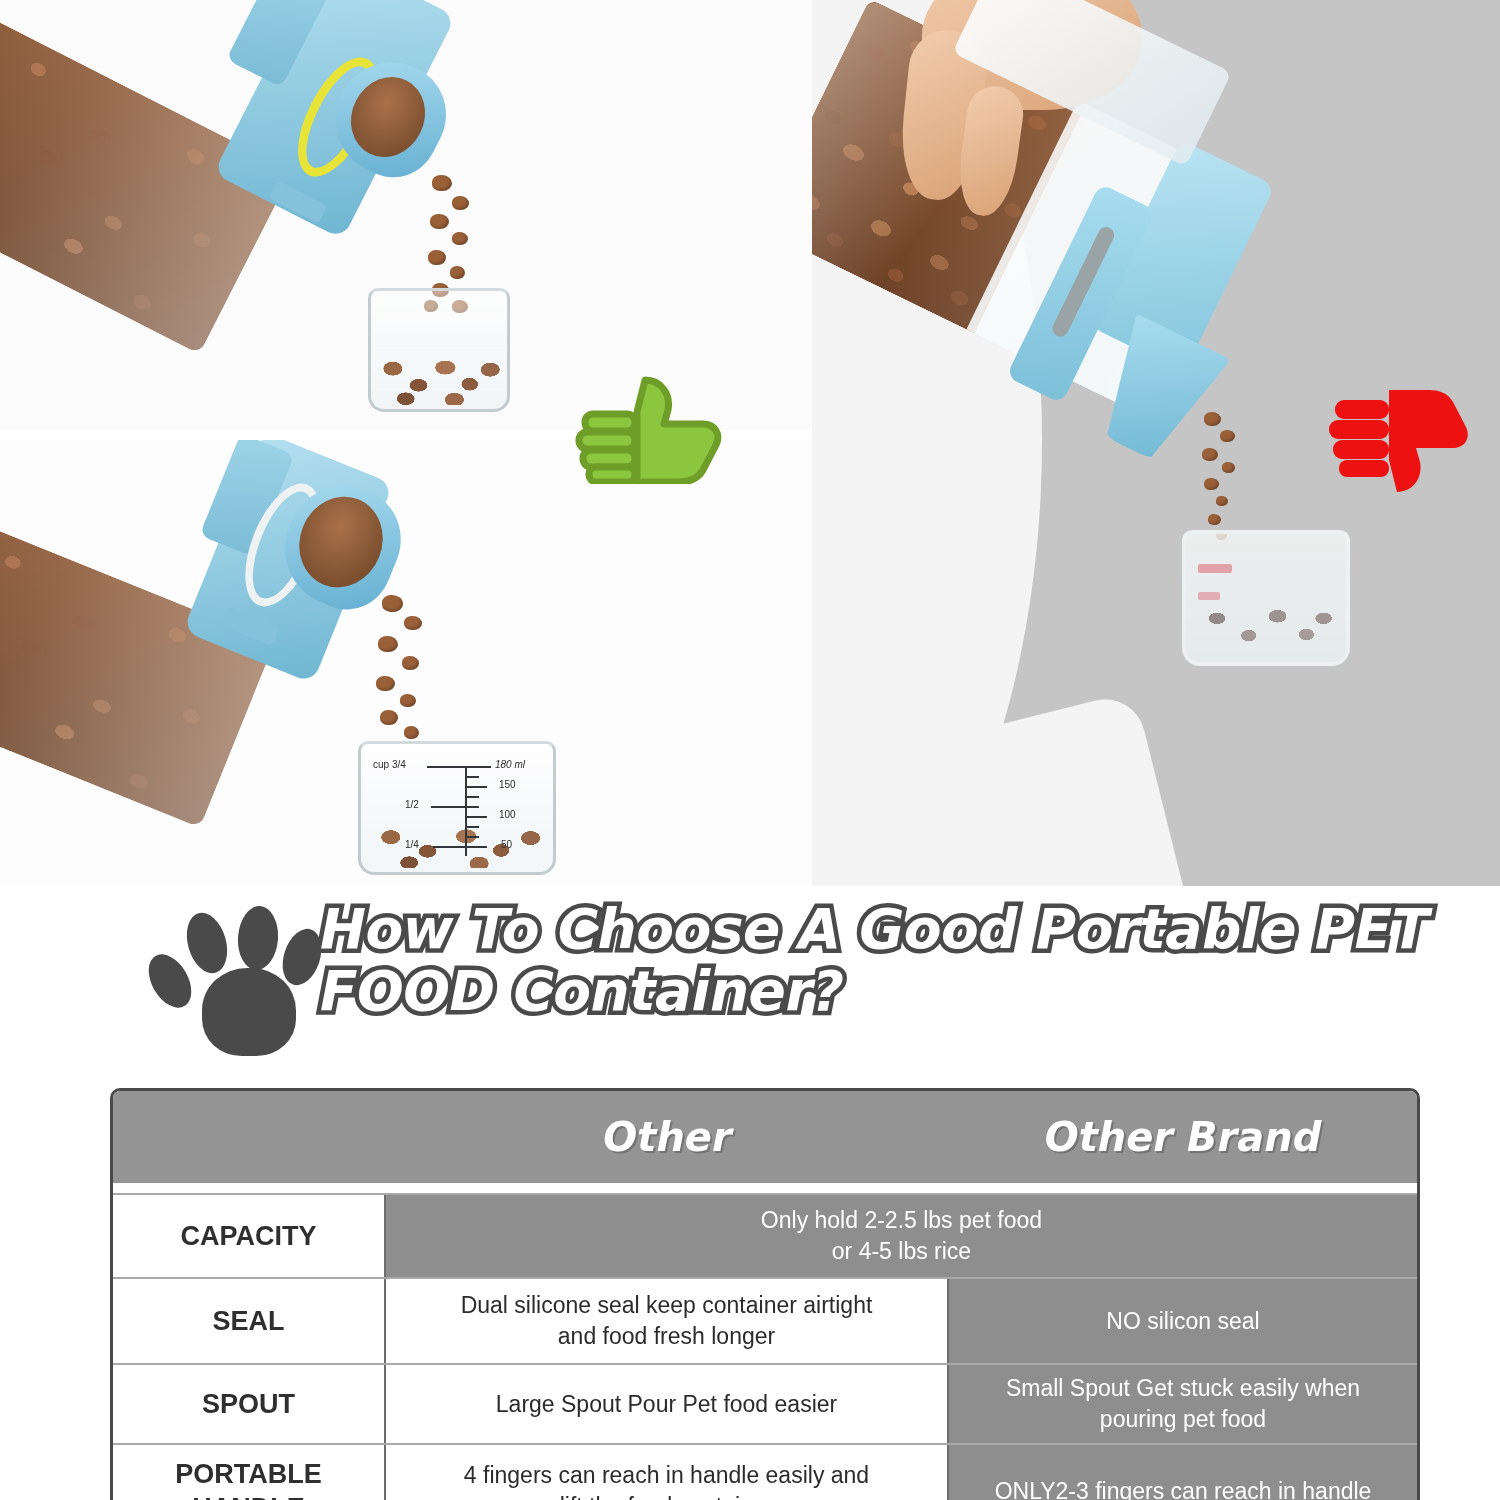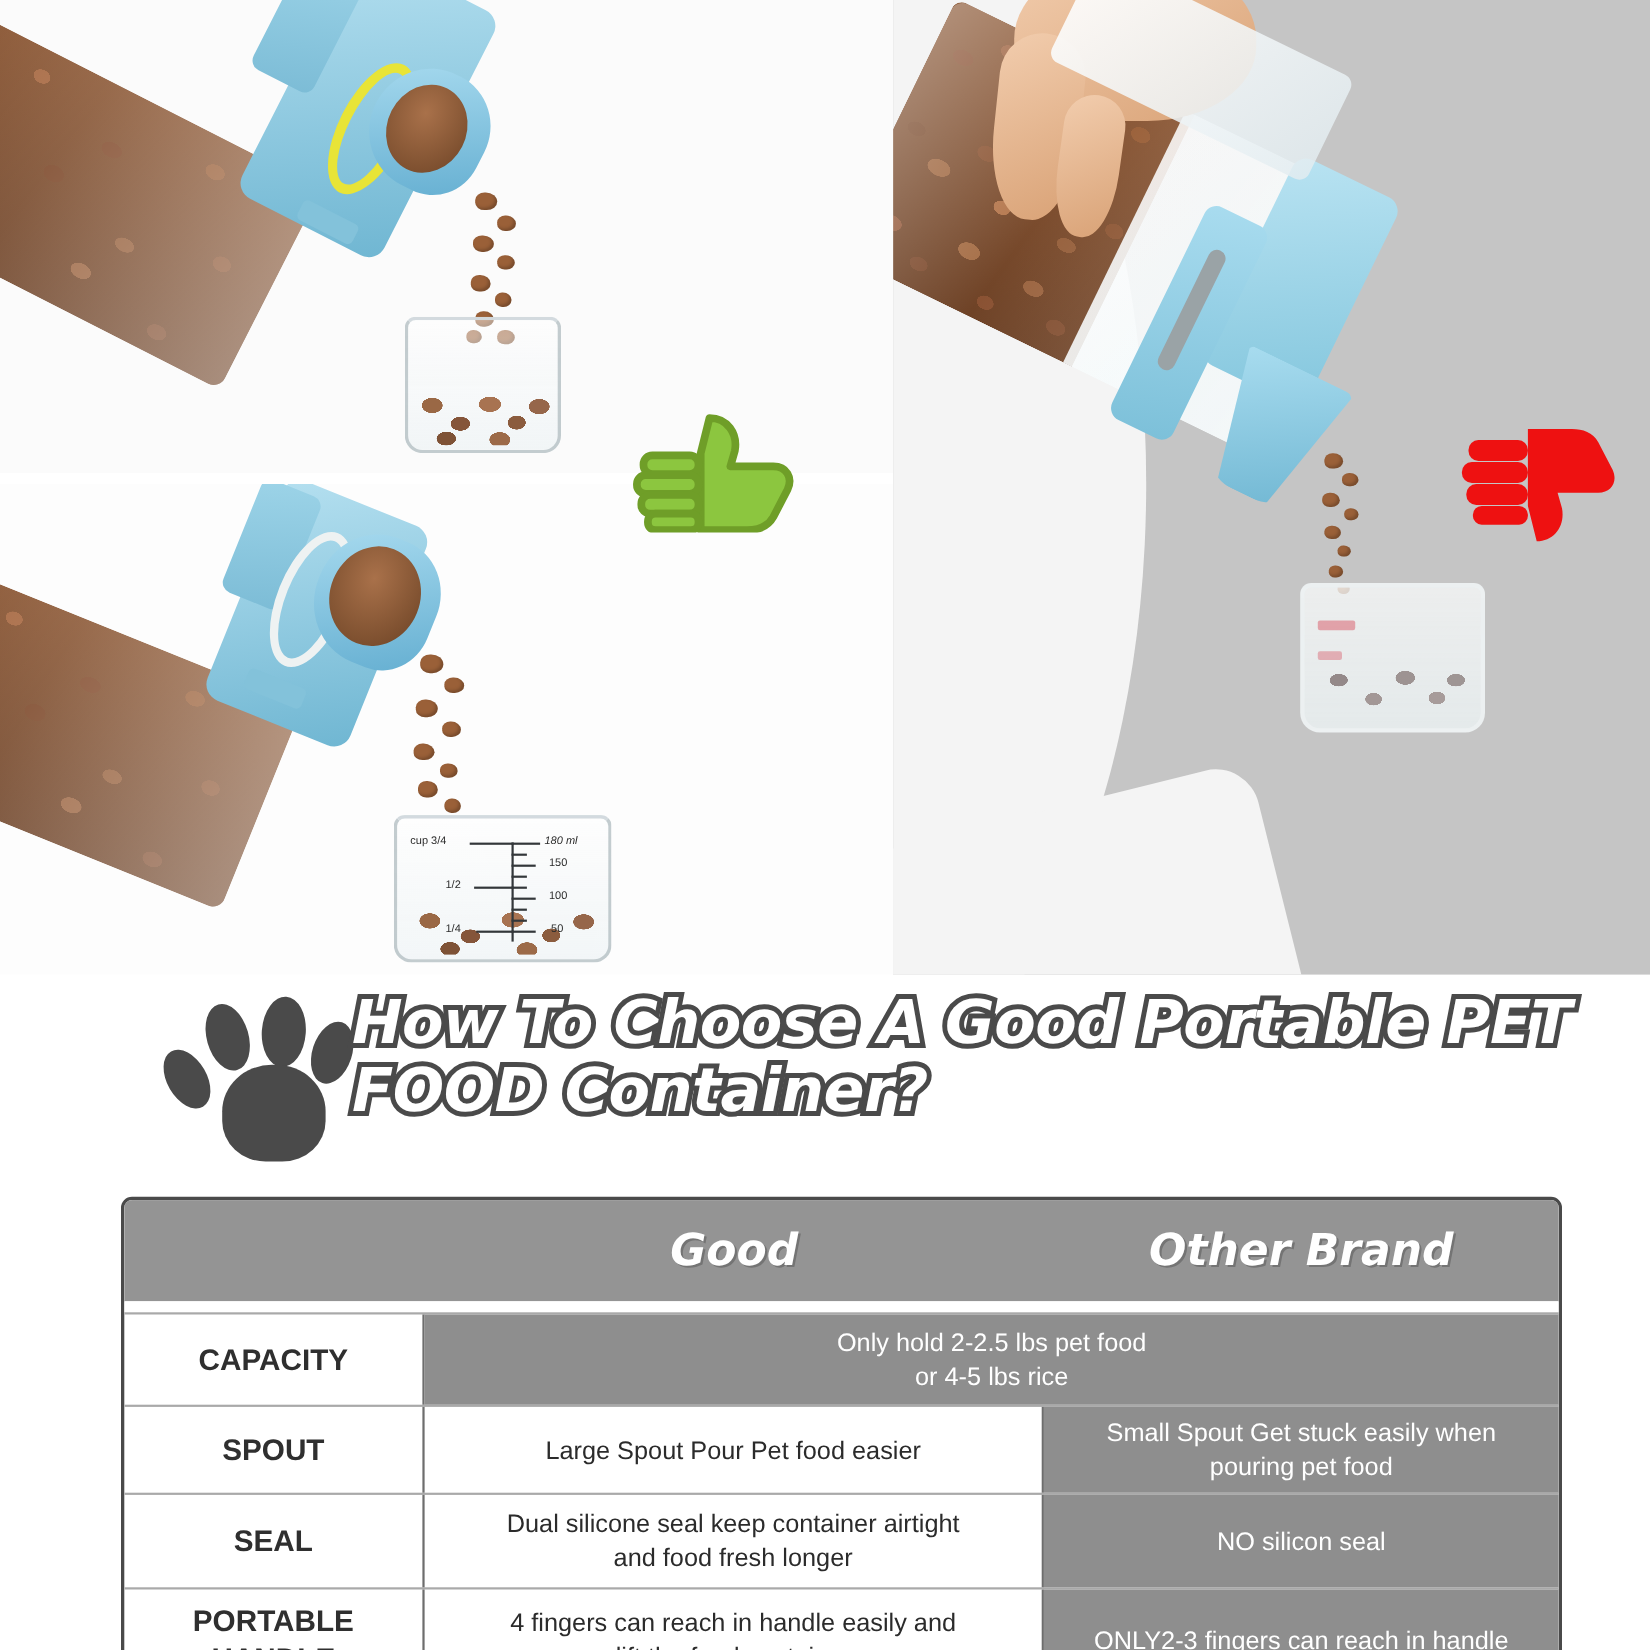--- a/index.html
+++ b/index.html
@@ -346,45 +346,45 @@
       <div>How To Choose A Good Portable PET</div>
       <div>FOOD Container?</div>
     </div>
   </div>
 
   <div class="tbl">
 
     <div class="thead">
       <div class="c1"></div>
       <div class="c2">
-        <span class="thead-txt">Good</span>
+        <span class="thead-txt">Other</span>
       </div>
       <div class="c3">
         <span class="thead-txt">Other Brand</span>
       </div>
     </div>
     <div class="gapline"></div>
 
     <div class="trow r1">
       <div class="cellA">CAPACITY</div>
       <div class="cellC">Only hold 2-2.5 lbs pet food<br>or 4-5 lbs rice</div>
+    </div>
+
+    <div class="trow r3">
+      <div class="cellA">SEAL</div>
+      <div class="cellB">Dual silicone seal keep container airtight<br>and food fresh longer</div>
+      <div class="cellC">NO silicon seal</div>
     </div>
 
     <div class="trow r2">
       <div class="cellA">SPOUT</div>
       <div class="cellB">Large Spout Pour Pet food easier</div>
       <div class="cellC">Small Spout Get stuck easily when<br>pouring pet food</div>
     </div>
 
-    <div class="trow r3">
-      <div class="cellA">SEAL</div>
-      <div class="cellB">Dual silicone seal keep container airtight<br>and food fresh longer</div>
-      <div class="cellC">NO silicon seal</div>
-    </div>
-
     <div class="trow r4">
       <div class="cellA">PORTABLE<br>HANDLE</div>
       <div class="cellB">4 fingers can reach in handle easily and<br>lift the food container</div>
       <div class="cellC">ONLY2-3 fingers can reach in handle</div>
     </div>
   </div>
 
 </div>
 
 </body></html>

